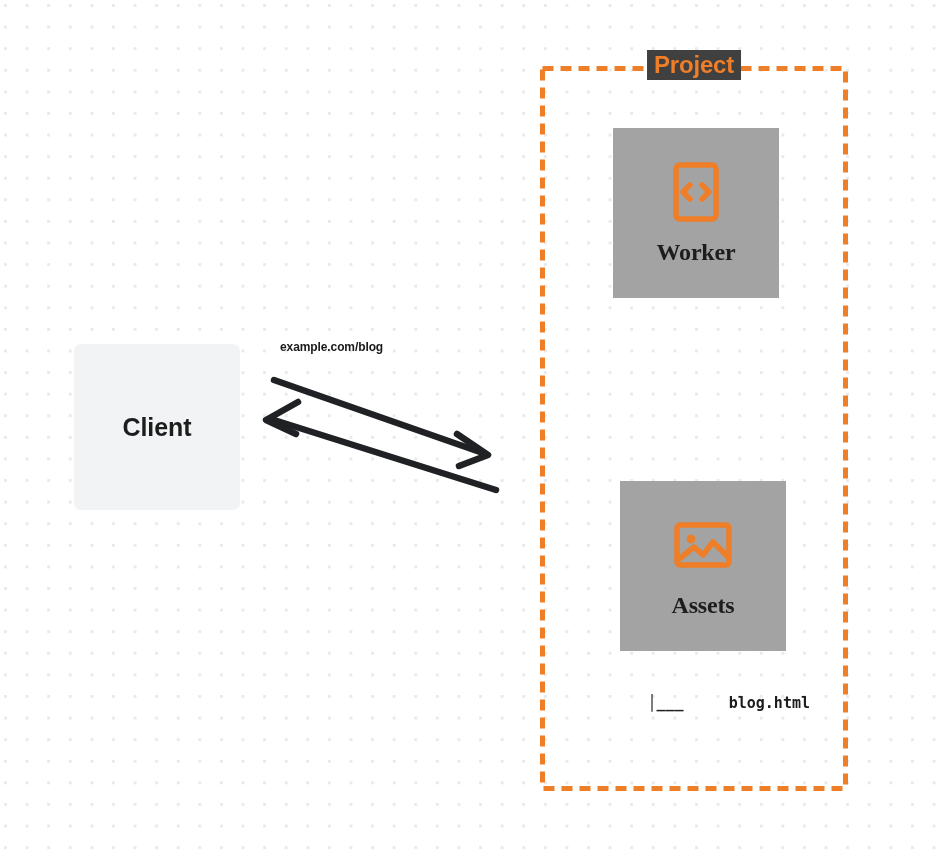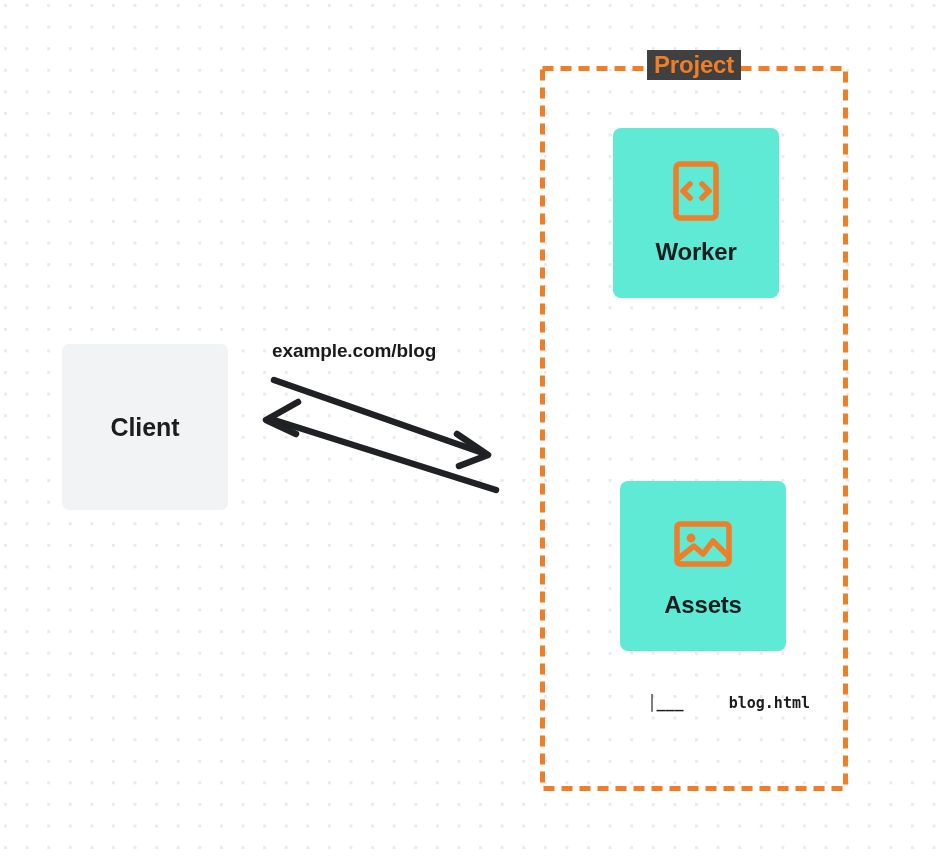--- a/index.html
+++ b/index.html
@@ -24,21 +24,21 @@
     background-color: #ffffff;
     background-image:
       radial-gradient(circle at 1.6px 1.6px, #e9eaec 1.6px, transparent 1.7px);
     background-size: 21.6px 21.6px;
     background-position: 4px 4px;
   }
 
   
   #client-node {
     position: absolute;
-    left: 62px;
+    left: 74px;
     top: 344px;
     width: 166px;
     height: 166px;
     background: #f2f3f4;
     border-radius: 7px;
     display: flex;
     align-items: center;
     justify-content: center;
   }
   #client-node .node-label {
@@ -51,23 +51,23 @@
   
   #connector {
     position: absolute;
     left: 252px;
     top: 360px;
     width: 260px;
     height: 150px;
   }
   #connector-label {
     position: absolute;
-    left: 272px;
+    left: 280px;
     top: 340px;
-    font-size: 19px;
+    font-size: 12px;
     font-weight: 700;
     color: #1a1a1a;
     letter-spacing: -0.1px;
     white-space: nowrap;
   }
 
   
   #project-container {
     position: absolute;
     left: 540px;
@@ -95,26 +95,27 @@
     letter-spacing: -0.2px;
     white-space: nowrap;
     line-height: 30px;
   }
 
   
   .service-card {
     position: absolute;
     width: 166px;
     height: 170px;
-    background: #5eead4;
-    border-radius: 8px;
+    background: #a3a3a3;
+    border-radius: 0;
     display: flex;
     flex-direction: column;
     align-items: center;
     justify-content: center;
+    font-family: Liberation Serif, serif;
   }
   #worker-card { left: 73px; top: 62px; }
   #assets-card { left: 73px; top: 415px; margin-left: 7px; }
 
   .service-card .card-icon {
     width: 62px;
     height: 62px;
     display: flex;
     align-items: center;
     justify-content: center;

